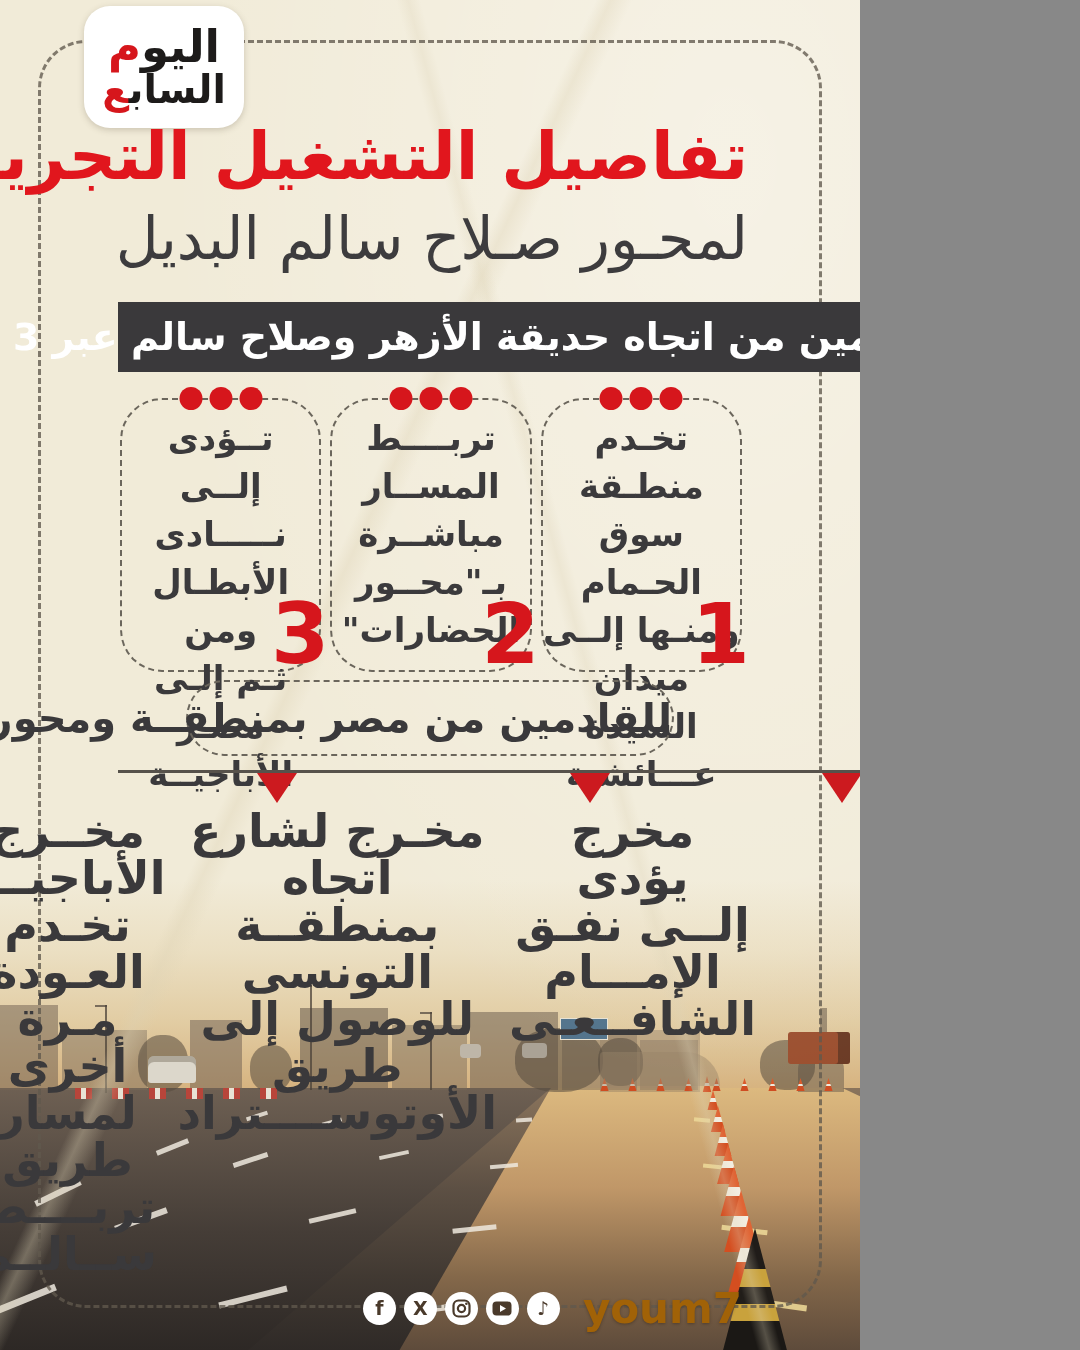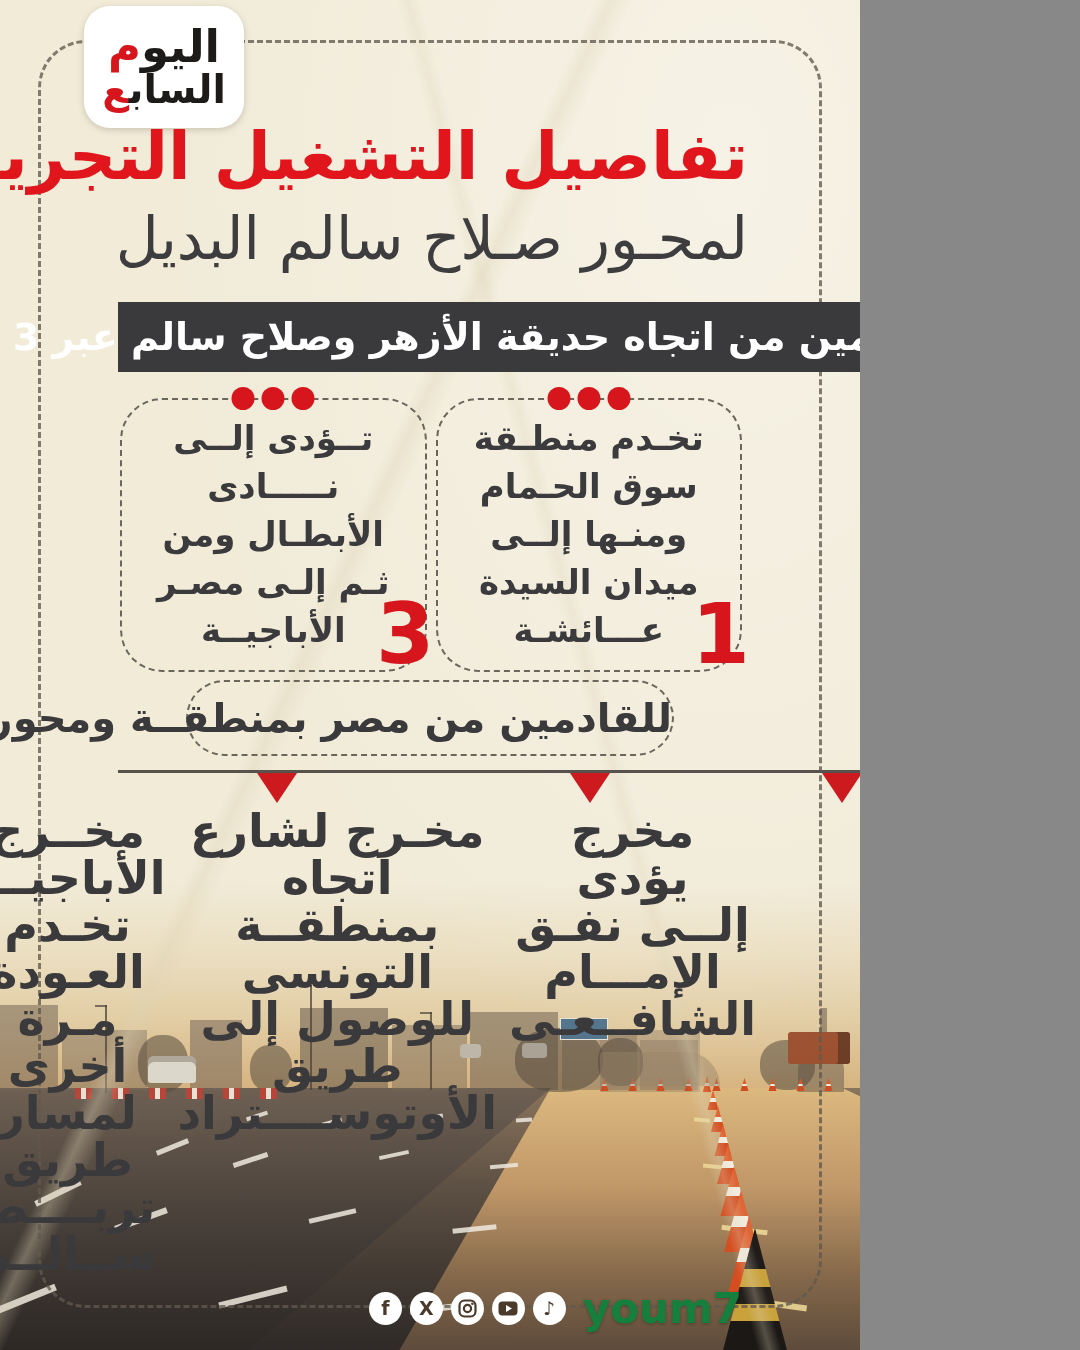--- a/index.html
+++ b/index.html
@@ -88,21 +88,21 @@
   .exit-col{flex:1;direction:rtl;text-align:center;font-size:46px;font-weight:900;color:#3a393b;line-height:47px;}
   .social{
     position:absolute;top:1284px;right:118px;z-index:10;
     display:flex;align-items:center;gap:8px;direction:ltr;
   }
   .sicon{
     width:33px;height:33px;border-radius:50%;background:#fff;color:#4a3a2b;
     display:flex;align-items:center;justify-content:center;
     font-weight:900;font-size:19px;line-height:1;
   }
-  .handle{color:#15803d;font-size:42px;font-weight:900;margin-left:9px;text-shadow:0 1px 3px rgba(40,30,20,.4);}
+  .handle{color:#a16207;font-size:42px;font-weight:900;margin-left:15px;text-shadow:0 1px 3px rgba(40,30,20,.4);}
 </style>
 </head>
 <body>
 
 <div class="canvas">
 
   <div class="photo" id="photo">
     <div class="sky"></div>
     <div class="road"></div>
     <div class="road-sun"></div>
@@ -223,20 +223,35 @@
         </div>
       <div class="box-num">1</div>
     </div>
     <div class="box">
       <div class="dots">
           <span class="dot"></span>
           <span class="dot"></span>
           <span class="dot"></span>
         </div>
       <div class="box-lines">
+          <div>تربــــط</div>
+          <div>المســار</div>
+          <div>مباشــرة</div>
+          <div>بـ"محــور</div>
+          <div>الحضارات"</div>
+        </div>
+      <div class="box-num">2</div>
+    </div>
+    <div class="box">
+      <div class="dots">
+          <span class="dot"></span>
+          <span class="dot"></span>
+          <span class="dot"></span>
+        </div>
+      <div class="box-lines">
           <div>تــؤدى إلــى</div>
           <div>نـــــادى</div>
           <div>الأبطـال ومن</div>
           <div>ثـم إلـى مصـر</div>
           <div>الأباجيــة</div>
         </div>
       <div class="box-num">3</div>
     </div>
   </div>
 

